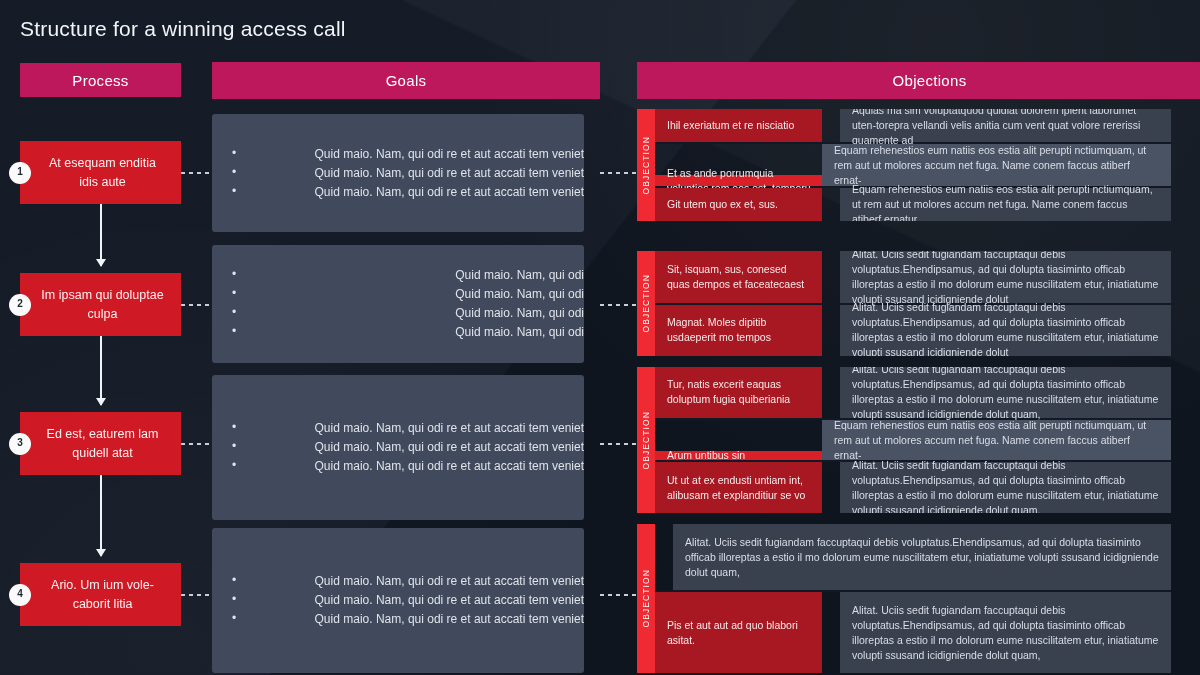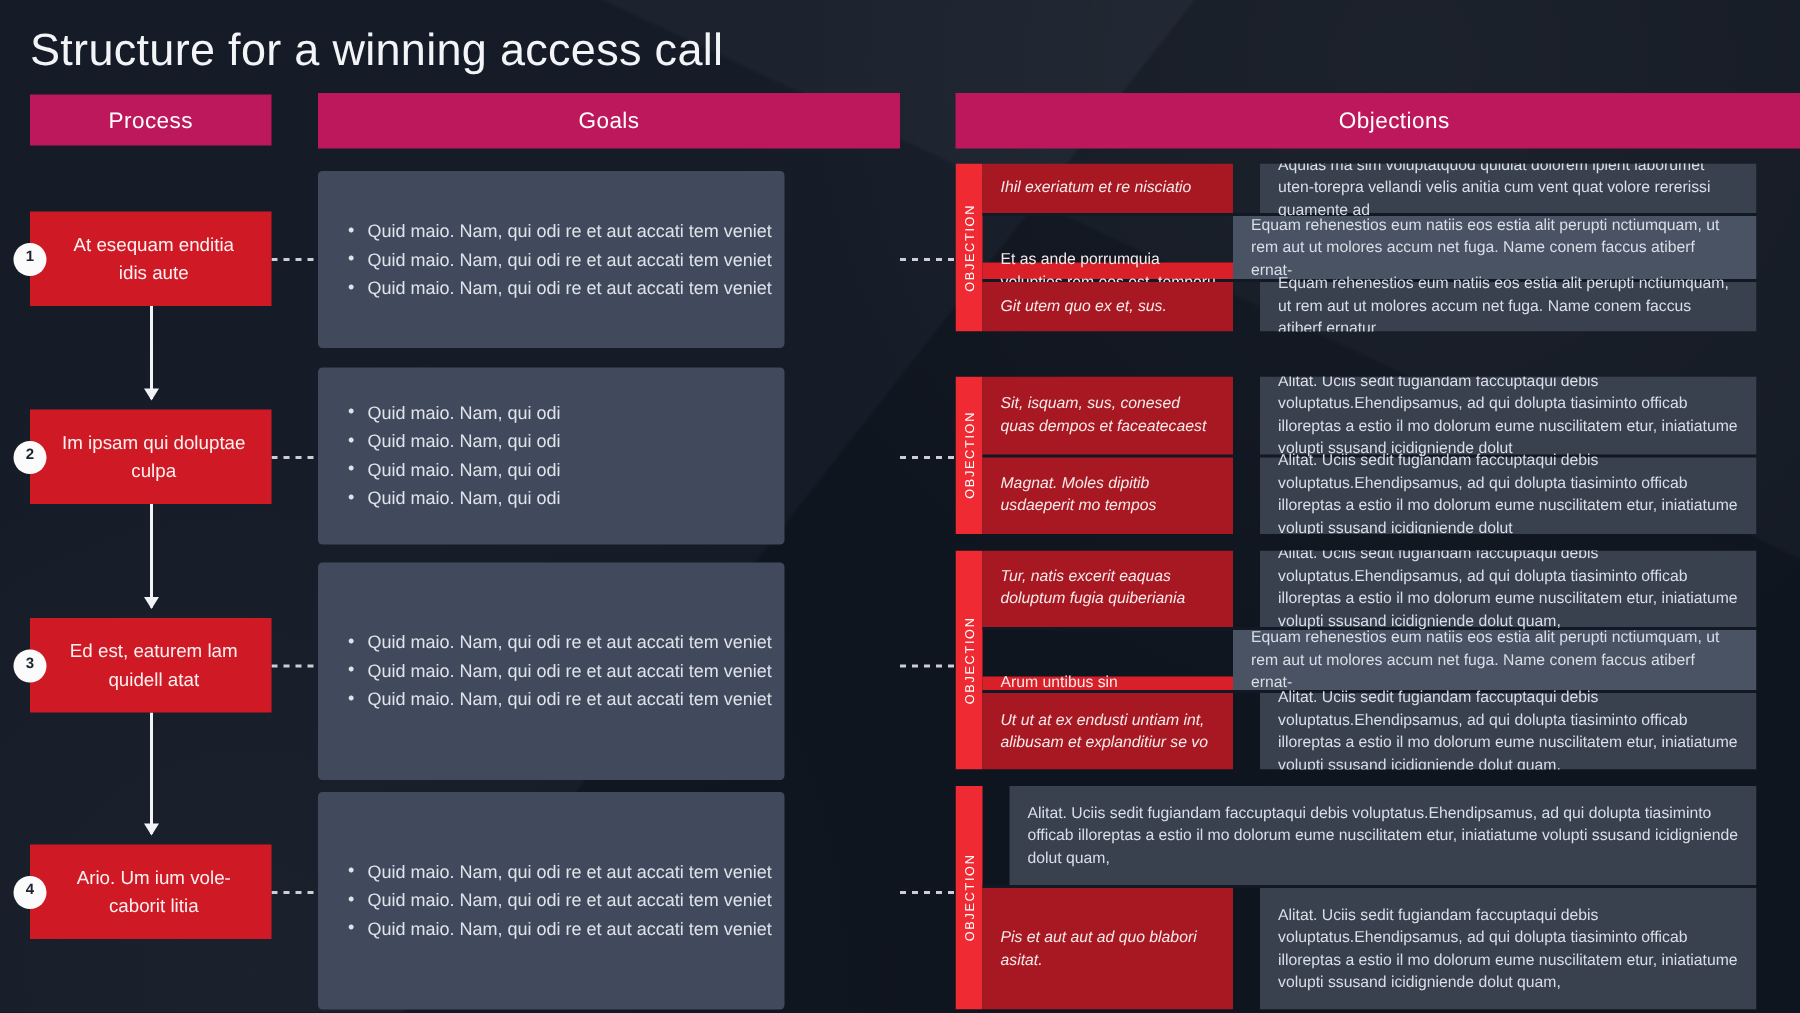--- a/index.html
+++ b/index.html
@@ -30,21 +30,21 @@
     pointer-events: none;
   }
 
   #slide { position: absolute; inset: 0; }
 
   
   #page-title {
     position: absolute;
     left: 20px;
     top: 17px;
-    font-size: 30px;
+    font-size: 21px;
     font-weight: 400;
     letter-spacing: 0.2px;
     color: #f2f4f7;
     white-space: nowrap;
   }
 
   
   .col-header {
     position: absolute;
     background: #be185d;
@@ -126,27 +126,28 @@
     background-size: 8px 2px;
     background-repeat: repeat-x;
   }
   .conn-left  { left: 181px; width: 32px; }
   .conn-right { left: 600px; width: 38px; }
 
   
   .goals-panel {
     position: absolute;
     left: 212px;
-    width: 311px;
+    width: 372px;
     background: #414a5c;
     border-radius: 3px;
     display: flex;
     flex-direction: column;
     justify-content: center;
     padding: 10px 0 10px 20px;
+    text-align: right;
   }
   #goals-panel-1 { top: 114px; height: 118px; }
   #goals-panel-2 { top: 245px; height: 118px; }
   #goals-panel-3 { top: 375px; height: 145px; }
   #goals-panel-4 { top: 528px; height: 145px; }
 
   .goal-item {
     position: relative;
     font-size: 12px;
     line-height: 19px;
@@ -218,21 +219,21 @@
   }
   .objection-desc {
     flex: 1 1 auto;
     display: flex;
     align-items: center;
     padding: 4px 12px 4px 12px;
     font-size: 10.5px;
     line-height: 15px;
     color: #d9dee7;
   }
-  .tone-dark  .objection-label { background: #a81822; font-style: italic; }
+  .tone-dark  .objection-label { background: #a81822; }
   .tone-dark  .objection-desc  { background: #39414f; margin-left: 18px; }
   .tone-light .objection-label { background: #d91f28; margin-top: 31px; }
   .tone-light .objection-desc  { background: #4a5364; }
 </style>
 </head>
 <body>
 
 <div id="bg-texture"></div>
 
 <div id="slide">

